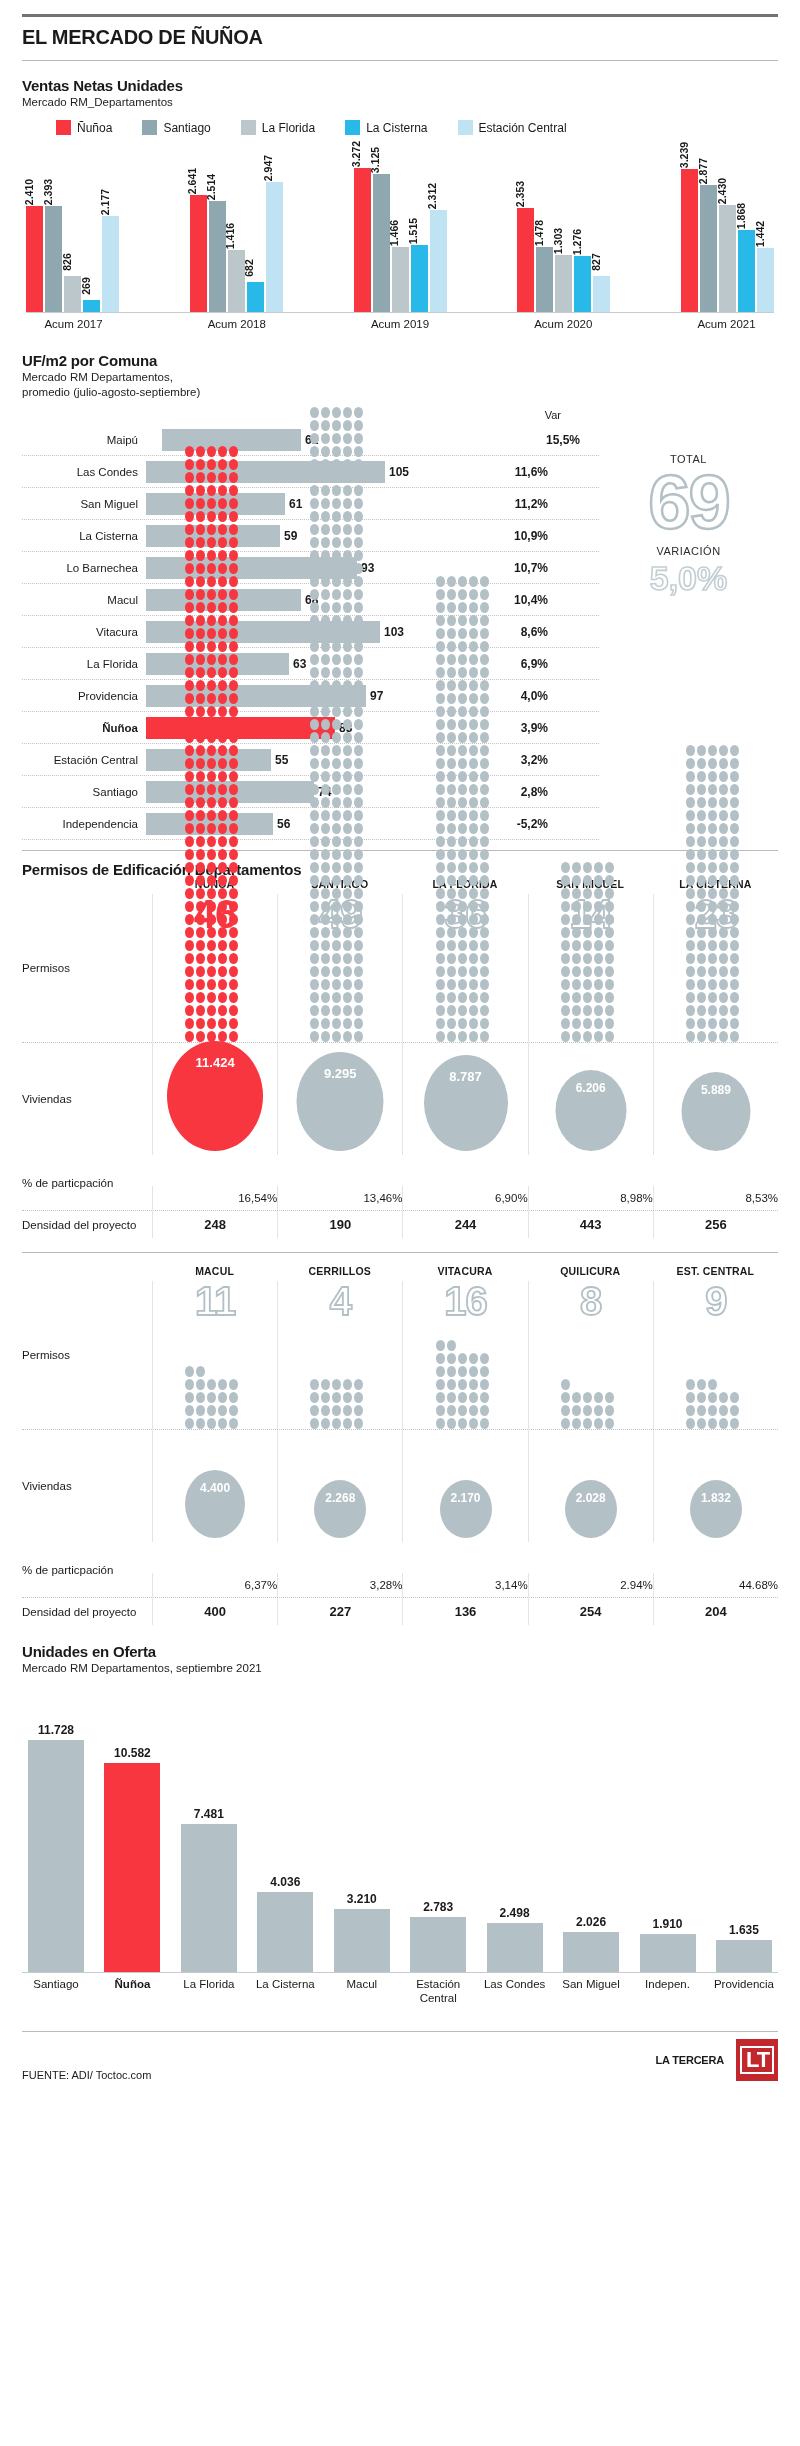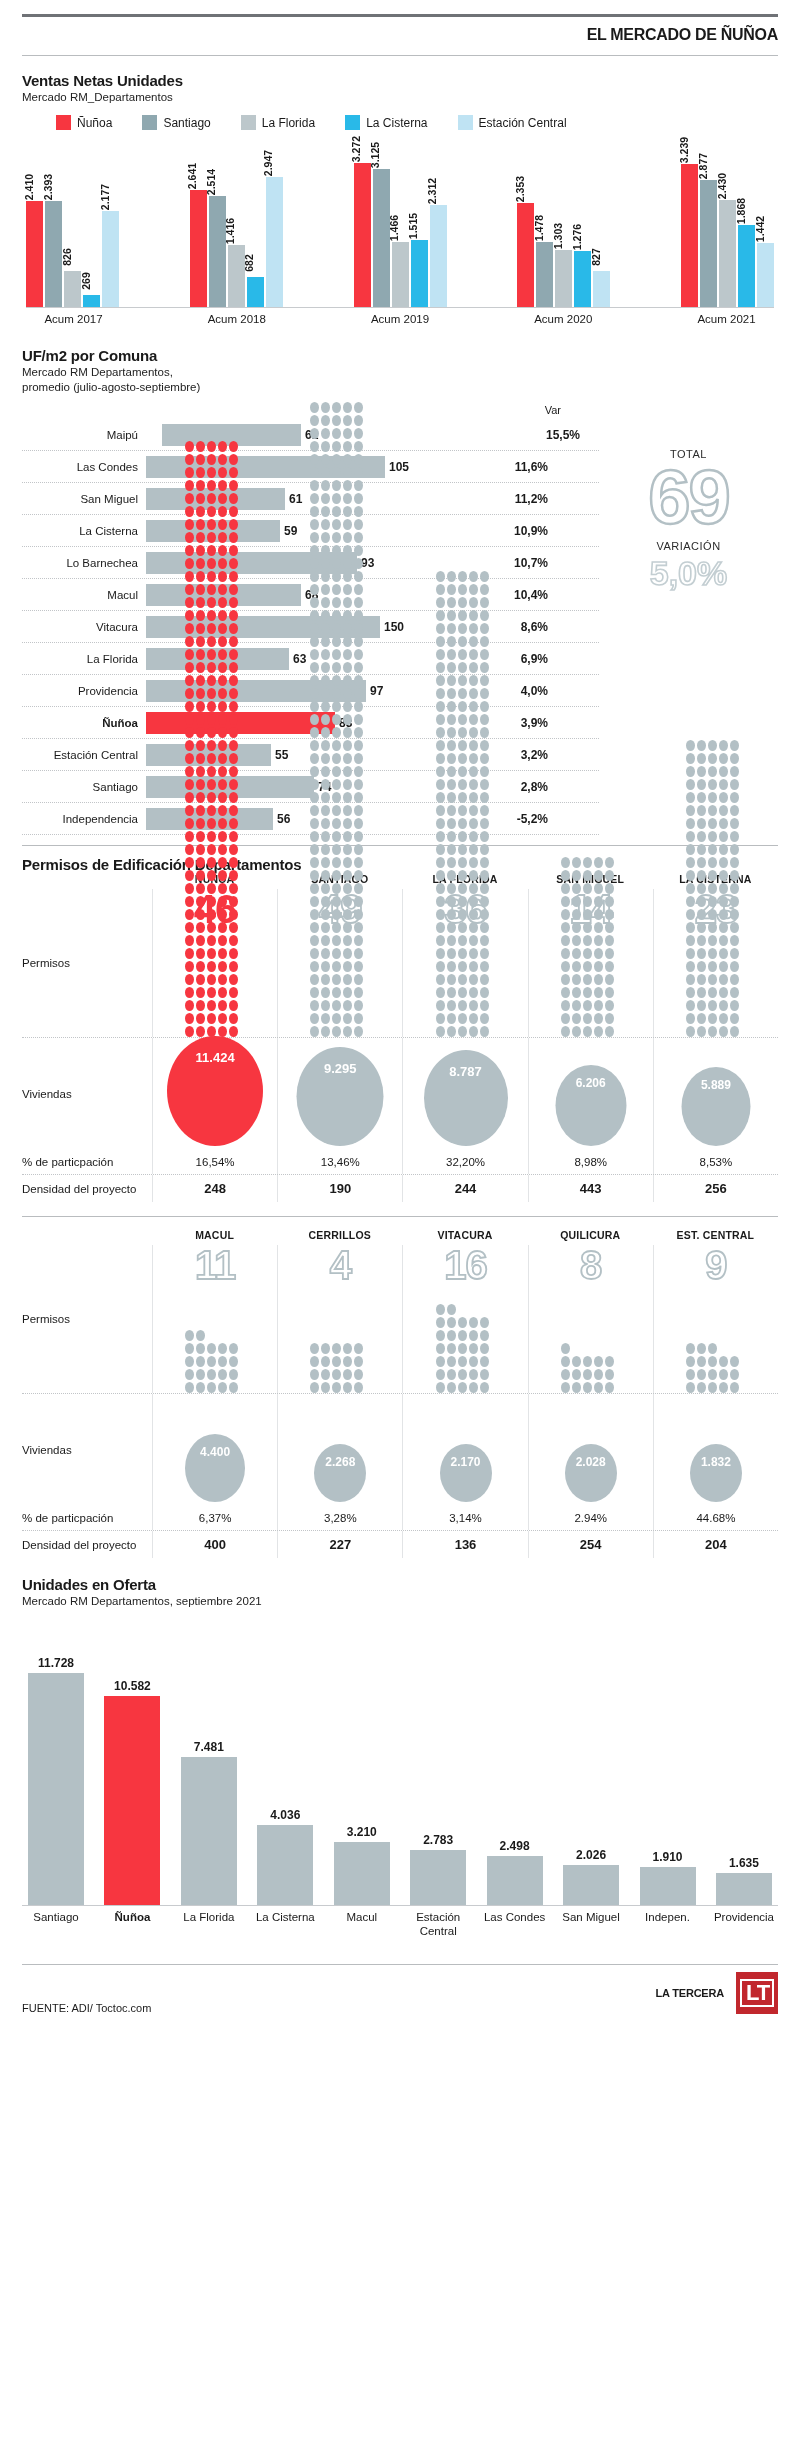--- a/index.html
+++ b/index.html
@@ -9,23 +9,22 @@
     font-family: "Liberation Sans", sans-serif;
     color: #1a1a1a;
     overflow: hidden;
   }
   .page { width: 800px; padding: 0 22px; position: relative; }
 
   
   .rule-top { border-top: 3px solid #6f7276; margin-top: 14px; }
   .rule-thin { border-top: 1px solid #b9bcbf; }
   .main-title {
-    font-size: 16px; font-weight: bold; letter-spacing: -0.3px;
+    font-size: 20px; font-weight: bold; letter-spacing: -0.3px;
     padding: 9px 0 11px 0;
-    text-align: right;
   }
 
   
   .sec { margin-top: 16px; }
   .sec-title { font-size: 15px; font-weight: bold; letter-spacing:-0.2px; }
   .sec-sub { font-size: 11.5px; color:#222; line-height:1.25; margin-top:1px;}
 
   
   .legend { display:flex; align-items:center; gap:0px; margin-top:11px; padding-left:34px;}
   .legend-item { display:flex; align-items:center; gap:6px; margin-right:30px;}
@@ -91,21 +90,21 @@
   .dot.red { background:#f73640; }
 
   .viv-cell { height:112px; position:relative; }
   .ellipse { position:absolute; left:50%; bottom:4px; transform:translateX(-50%);
              border-radius:50%; background:#b3c0c5; display:flex;
              align-items:flex-start; justify-content:center; }
   .ellipse.red { background:#f73640; }
   .ellipse span { color:#fff; font-size:13px; font-weight:bold; margin-top:14px; }
   .ellipse.sm span { font-size:12px; margin-top:11px;}
 
-  .pct-cell { text-align:center; font-size:11.5px; padding:6px 0 6px 0; }
+  .pct-cell { text-align:right; font-size:11.5px; padding:6px 0 6px 0;margin-top:31px; }
   .den-cell { text-align:center; font-size:13px; font-weight:bold; padding:6px 0; }
   .dash { border-top:1px dotted #c2c5c8; }
 
   
   .c3 { margin-top:16px; height:280px; display:flex; align-items:flex-end;
         justify-content:space-between; padding:0 2px;}
   .c3-col { width:64px; display:flex; flex-direction:column;
             align-items:center; justify-content:flex-end; height:270px;}
   .c3-val { font-size:12px; font-weight:bold; margin-bottom:3px;}
   .c3-bar { width:56px; background:#b3c0c5; }
@@ -318,21 +317,21 @@
               <div class="uf-bararea">
                 <div class="uf-bar" style="width: 155px;"></div>
                 <div class="uf-val" style="left: 155px;">68</div>
               </div>
               <div class="uf-var">10,4%</div>
             </div>
             <div class="uf-row">
               <div class="uf-name">Vitacura</div>
               <div class="uf-bararea">
                 <div class="uf-bar" style="width: 234px;"></div>
-                <div class="uf-val" style="left: 234px;">150</div>
+                <div class="uf-val" style="left: 234px;">103</div>
               </div>
               <div class="uf-var">8,6%</div>
             </div>
             <div class="uf-row">
               <div class="uf-name">La Florida</div>
               <div class="uf-bararea">
                 <div class="uf-bar" style="width: 143px;"></div>
                 <div class="uf-val" style="left: 143px;">63</div>
               </div>
               <div class="uf-var">6,9%</div>
@@ -1304,21 +1303,21 @@
           <div class="pt-col viv-cell">
             <div class="ellipse sm" style="width: 69px; height: 79px;">
               <span>5.889</span>
             </div>
           </div>
         </div>
         <div class="pt-grid">
           <div class="pt-rowlab rlab" style="display: flex; align-items: center; justify-content: flex-start;">% de particpación</div>
           <div class="pt-col pct-cell">16,54%</div>
           <div class="pt-col pct-cell">13,46%</div>
-          <div class="pt-col pct-cell">32,20%</div>
+          <div class="pt-col pct-cell">6,90%</div>
           <div class="pt-col pct-cell">8,98%</div>
           <div class="pt-col pct-cell">8,53%</div>
         </div>
         <div class="dash"></div>
         <div class="pt-grid">
           <div class="pt-rowlab rlab" style="display: flex; align-items: center; justify-content: flex-start;">Densidad del proyecto</div>
           <div class="pt-col den-cell">248</div>
           <div class="pt-col den-cell">190</div>
           <div class="pt-col den-cell">244</div>
           <div class="pt-col den-cell">443</div>

